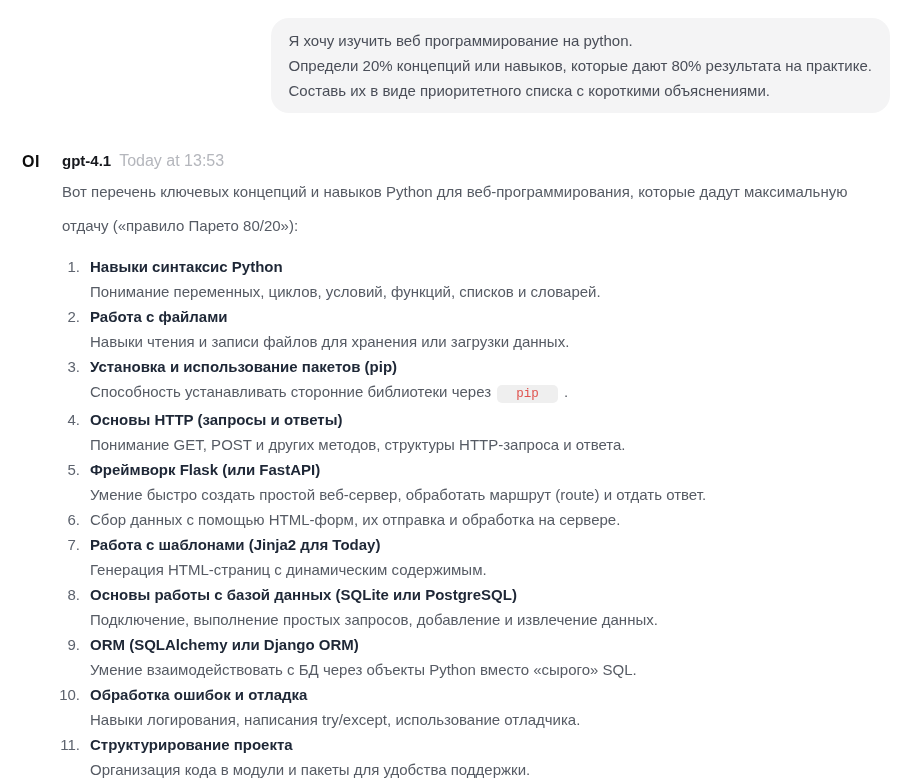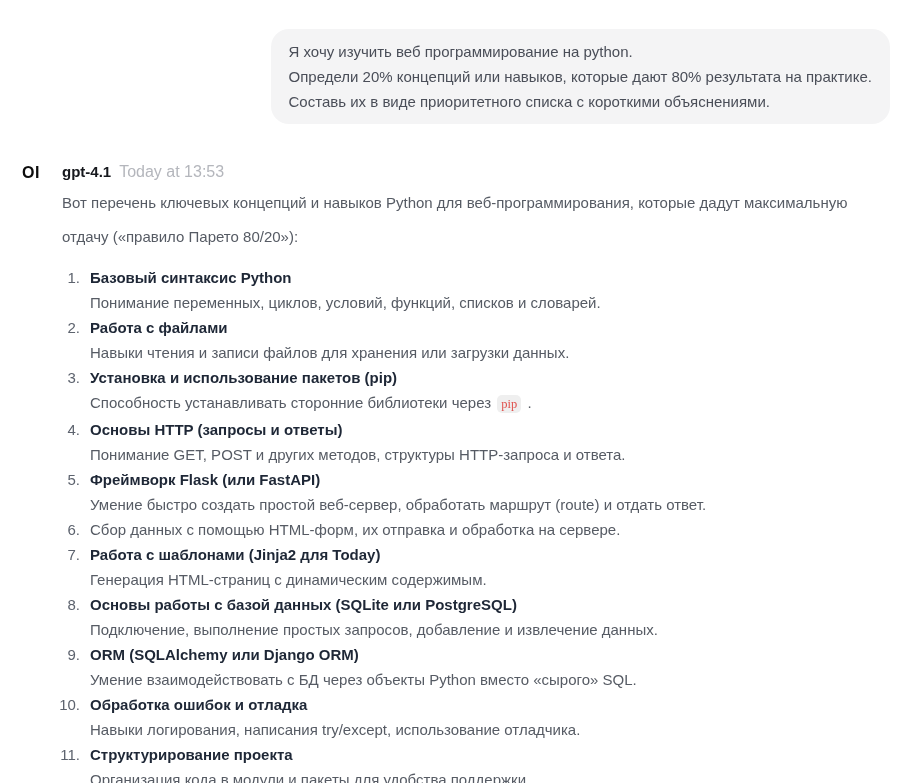--- a/index.html
+++ b/index.html
@@ -18,21 +18,20 @@
     background:#ffffff;
     font-family:"Liberation Sans","DejaVu Sans",sans-serif;
     font-size:15px;
     color:var(--body-gray);
   }
   
   .user-row{
     display:flex;
     justify-content:flex-end;
     padding:18px 7px 0 0;
-    margin-top:11px;
   }
   .user-bubble{
     background:var(--bubble-bg);
     border-radius:18px;
     padding:10px 18px;
     max-width:640px;
     line-height:25px;
     color:#4a4e58;
   }
   .user-line{white-space:nowrap;}
@@ -101,26 +100,26 @@
   .item-title{
     font-weight:700;
     line-height:25px;
     color:var(--title-dark);
   }
   .item-desc{
     line-height:25px;
     color:var(--body-gray);
   }
   code.inline-code{
-    font-family:Liberation Serif, serif;
+    font-family:Liberation Mono, monospace;
     font-size:12.5px;
     background:var(--code-bg);
     color:var(--code-text);
     border-radius:5px;
-    padding:2px 4px;
+    padding:2px 19px;
     margin:0 2px;
   }
 </style>
 </head>
 <body>
 
 <div class="user-row">
   <div class="user-bubble">
   <div class="user-line">Я хочу изучить веб программирование на python.</div>
 
@@ -133,21 +132,21 @@
 <div class="assistant-row">
   <div class="avatar">OI</div>
   <div class="assistant-content">
     <div class="assistant-header">
       <span class="assistant-name">gpt-4.1</span>
       <span class="assistant-timestamp">Today at 13:53</span>
     </div>
     <div class="assistant-intro">Вот перечень ключевых концепций и навыков Python для веб-программирования, которые дадут максимальную отдачу («правило Парето 80/20»):</div>
     <ol class="skill-list">
   <li>
-    <div class="item-title">Базовый синтаксис Python</div>
+    <div class="item-title">Навыки синтаксис Python</div>
     <div class="item-desc">Понимание переменных, циклов, условий, функций, списков и словарей.</div>
   </li>
 
   <li>
     <div class="item-title">Работа с файлами</div>
     <div class="item-desc">Навыки чтения и записи файлов для хранения или загрузки данных.</div>
   </li>
 
   <li>
     <div class="item-title">Установка и использование пакетов (pip)</div>

